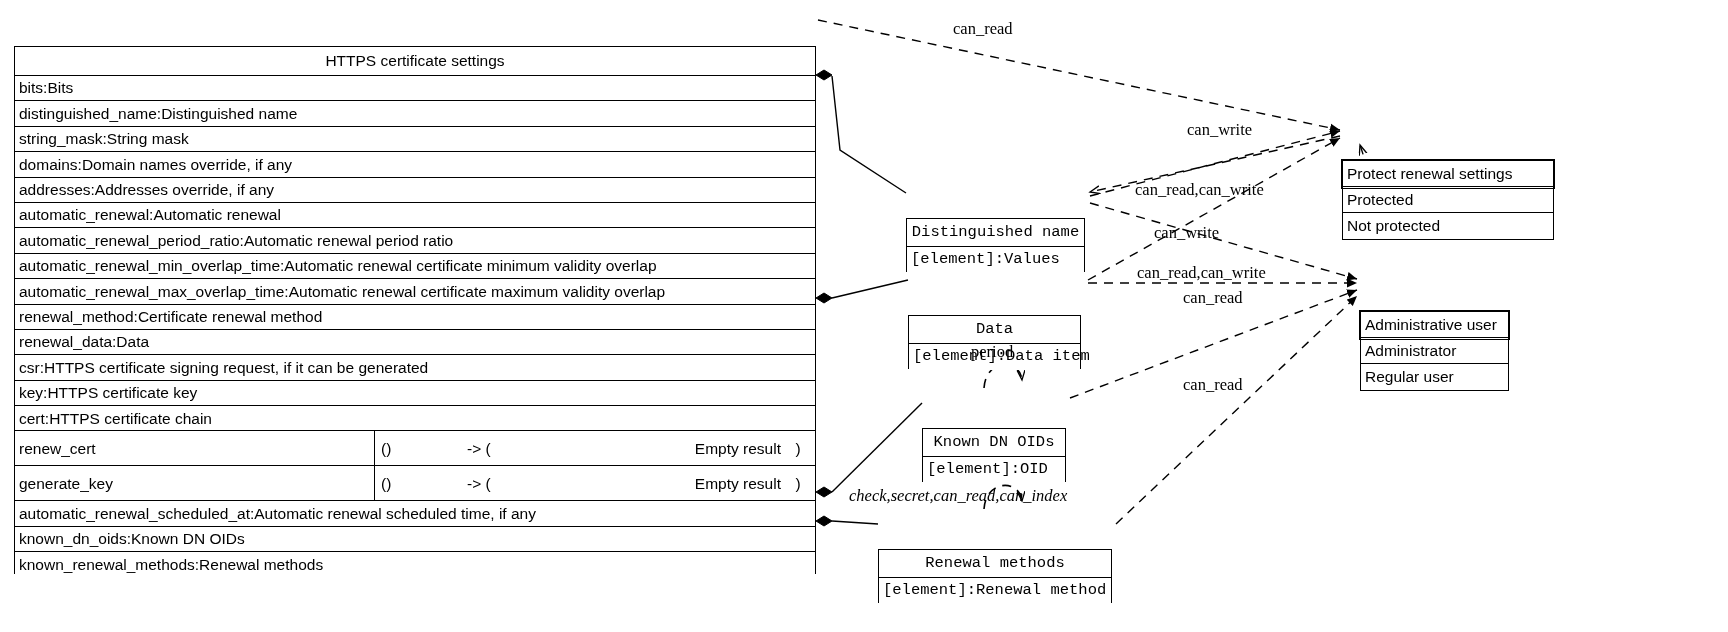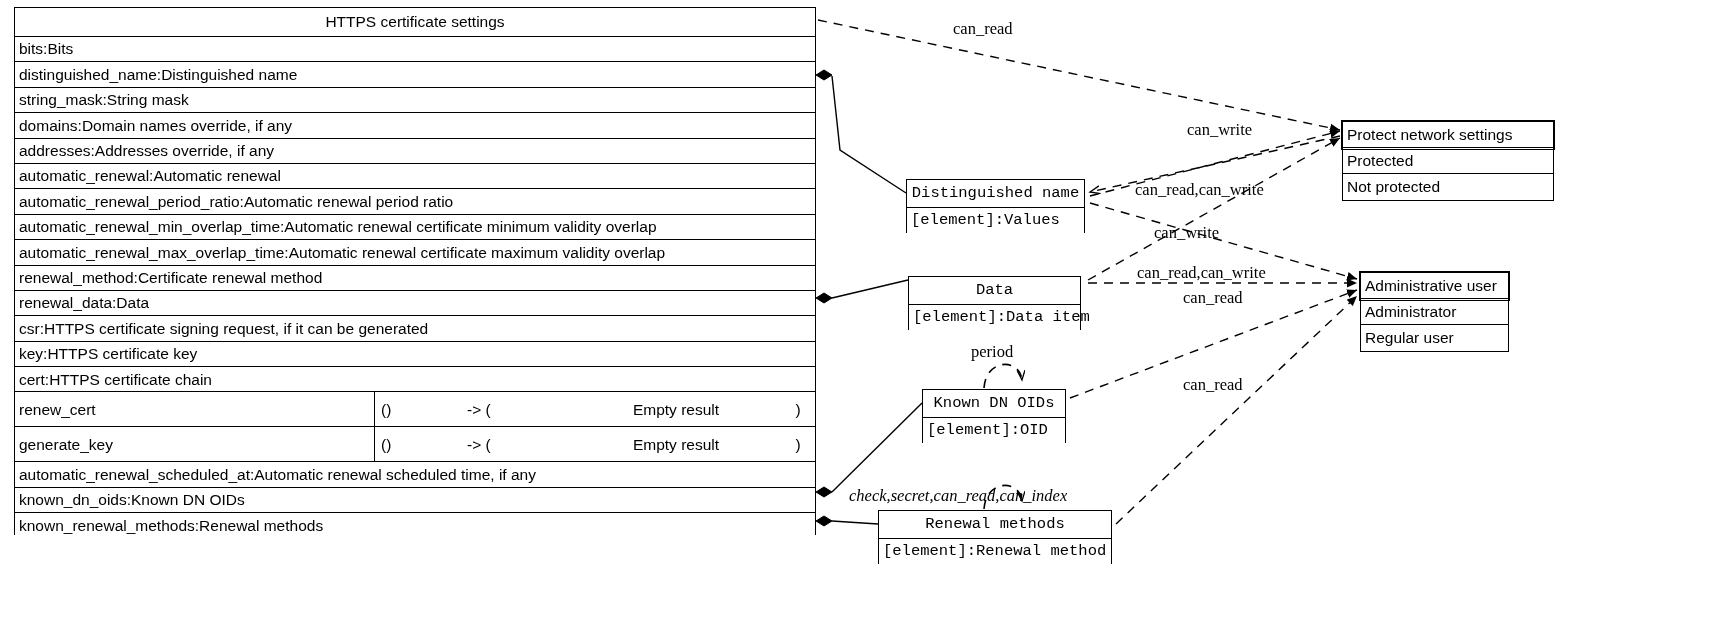--- a/index.html
+++ b/index.html
@@ -22,20 +22,21 @@
     width: 1728px;
     height: 632px;
     pointer-events: none;
   }
   
   .uml-box {
     position: absolute;
     box-sizing: border-box;
     border: 1px solid #000000;
     background: #ffffff;
+    margin-top: 39px;
   }
   .uml-row {
     box-sizing: border-box;
     border-bottom: 1px solid #000000;
     font-size: 15.5px;
     line-height: 1;
     color: #000000;
     white-space: nowrap;
     display: flex;
     align-items: center;
@@ -69,21 +70,21 @@
   .m-sig {
     flex: 1 1 auto;
     box-sizing: border-box;
     display: flex;
     align-items: center;
     white-space: pre;
     padding-left: 6px;
   }
   .m-args { width: 86px; }
   .m-arrow { width: 104px; }
-  .m-ret { flex: 1; text-align: center; }
+  .m-ret { flex: 1; text-align: right; }
   .m-close { width: 34px; text-align: center; }
 
   
   .small-box .uml-row { height: 26px; font-family: Liberation Mono, monospace; }
   .small-box .uml-title { height: 28px; }
 
   #box-dn     { left: 906px;  top: 179px; width: 179px; height: 54px; }
   #box-data   { left: 908px;  top: 276px; width: 173px; height: 54px; }
   #box-oids   { left: 922px;  top: 389px; width: 144px; height: 54px; }
   #box-renew  { left: 878px;  top: 510px; width: 234px; height: 54px; }
@@ -224,21 +225,21 @@
     <div class="uml-row uml-title">Known DN OIDs</div>
     <div class="uml-row">[element]:OID</div>
   </div>
 
   <div class="uml-box small-box" id="box-renew">
     <div class="uml-row uml-title">Renewal methods</div>
     <div class="uml-row">[element]:Renewal method</div>
   </div>
 
   <div class="uml-box" id="box-protect">
-    <div class="uml-row enum-head">Protect network settings</div>
+    <div class="uml-row enum-head">Protect renewal settings</div>
     <div class="uml-row">Protected</div>
     <div class="uml-row">Not protected</div>
   </div>
 
   <div class="uml-box" id="box-admin">
     <div class="uml-row enum-head">Administrative user</div>
     <div class="uml-row">Administrator</div>
     <div class="uml-row">Regular user</div>
   </div>
 

